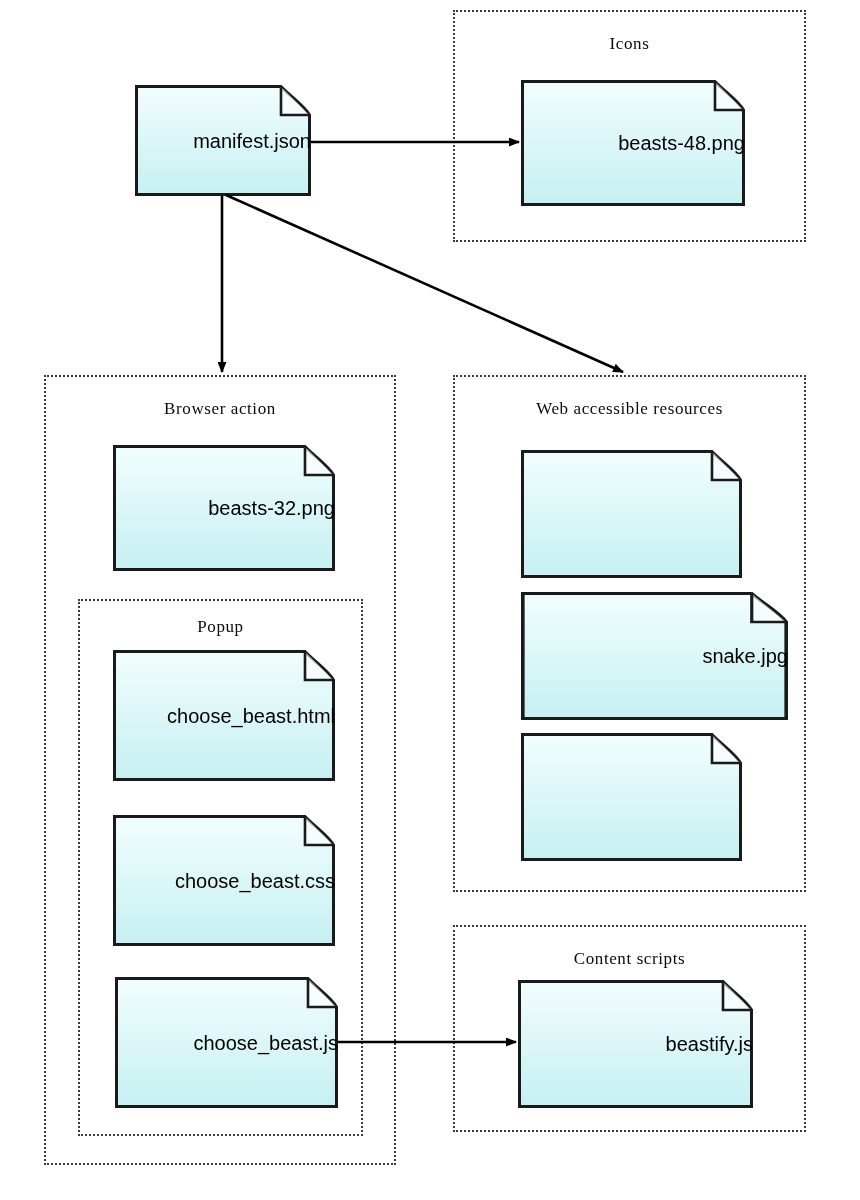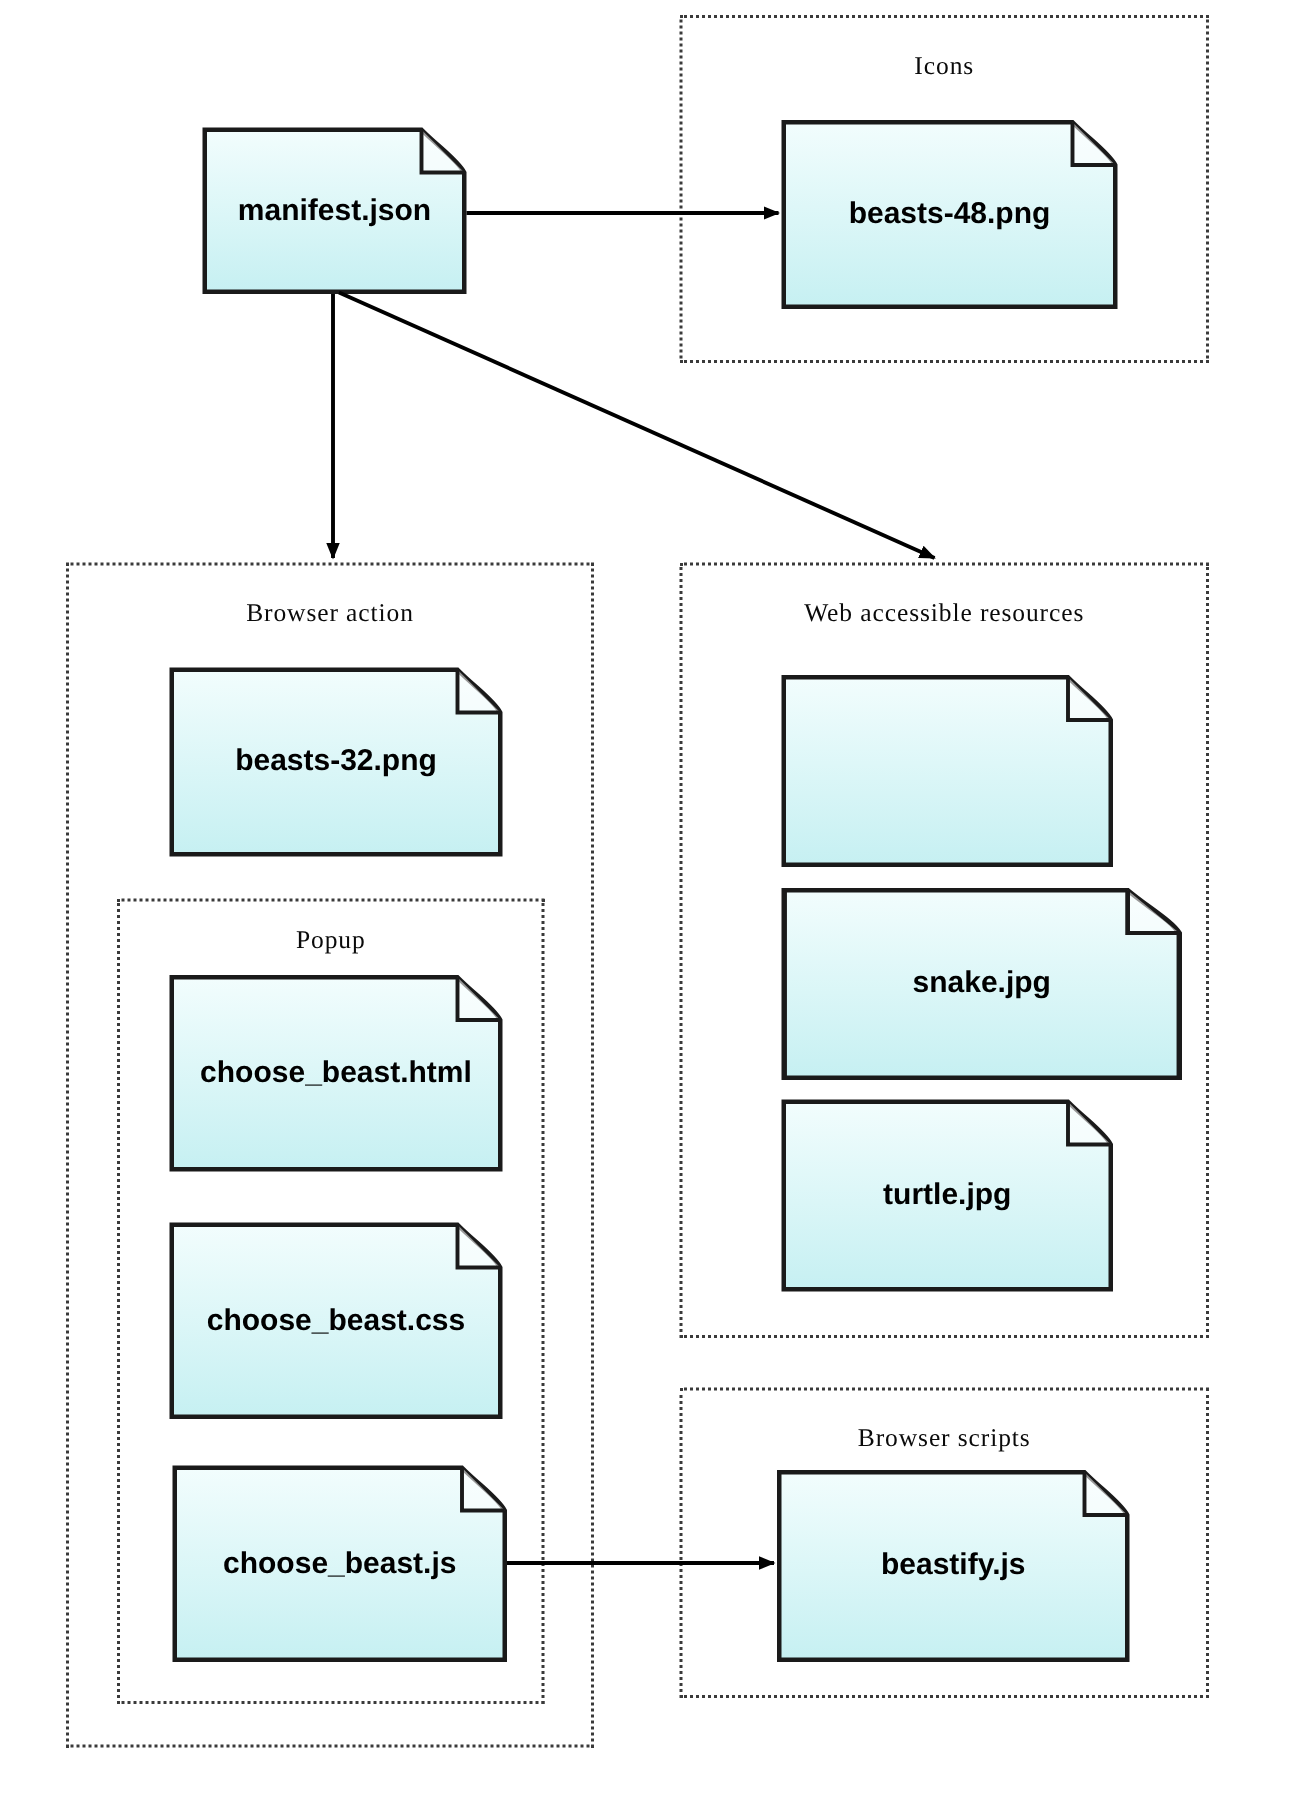--- a/index.html
+++ b/index.html
@@ -45,24 +45,24 @@
     width: 100%;
     height: 100%;
     overflow: visible;
   }
   .filenode .flabel {
     position: absolute;
     left: 0;
     right: 0;
     top: 50%;
     transform: translateY(-50%);
-    text-align: center;
+    text-align: right;
     font-family: "Liberation Sans", sans-serif;
     font-size: 20px;
-    font-weight: 700;
+    font-weight: 400;
     color: #000000;
     white-space: nowrap;
     pointer-events: none;
   }
   
   #arrows {
     position: absolute;
     left: 0;
     top: 0;
     width: 860px;
@@ -82,21 +82,21 @@
       <div class="group" style="left: 44px; top: 375px; width: 352px; height: 790px; border-color: rgb(58, 58, 58);">
         <div class="group-label" style="top: 22px;">Browser action</div>
       </div>
       <div class="group" style="left: 78px; top: 599px; width: 285px; height: 537px; border-color: rgb(58, 58, 58);">
         <div class="group-label" style="top: 16px;">Popup</div>
       </div>
       <div class="group" style="left: 453px; top: 375px; width: 353px; height: 517px; border-color: rgb(58, 58, 58);">
         <div class="group-label" style="top: 22px;">Web accessible resources</div>
       </div>
       <div class="group" style="left: 453px; top: 925px; width: 353px; height: 207px; border-color: rgb(58, 58, 58);">
-        <div class="group-label" style="top: 22px;">Browser scripts</div>
+        <div class="group-label" style="top: 22px;">Content scripts</div>
       </div>
     </div>
 
   <div id="nodes-layer">
       <div class="filenode" style="left: 135px; top: 85px; width: 176px; height: 111px;">
         <svg viewBox="0 0 176 111" preserveAspectRatio="none">
           <defs>
             <linearGradient id="grad-manifest" x1="0" y1="0" x2="0" y2="1">
               <stop offset="0%" stop-color="#f2fdfd"></stop>
               <stop offset="100%" stop-color="#c6f0f2"></stop>
@@ -201,21 +201,20 @@
         <svg viewBox="0 0 221 128" preserveAspectRatio="none">
           <defs>
             <linearGradient id="grad-turtle" x1="0" y1="0" x2="0" y2="1">
               <stop offset="0%" stop-color="#f2fdfd"></stop>
               <stop offset="100%" stop-color="#c6f0f2"></stop>
             </linearGradient>
           </defs>
           <path d="M1.5,1.5 L191,1.5 C203,13.5 215,21.599999999999998 219.5,30 L219.5,126.5 L1.5,126.5 Z" fill="url(#grad-turtle)" stroke="#1a1a1a" stroke-width="3" stroke-linejoin="miter"></path>
           <path d="M191,1.5 L191,30 L219.5,30" fill="#ffffff" fill-opacity="0.55" stroke="#1a1a1a" stroke-width="2.6" stroke-linejoin="miter"></path>
         </svg>
-        <div class="flabel">turtle.jpg</div>
       </div>
       <div class="filenode" style="left: 518px; top: 980px; width: 235px; height: 128px;">
         <svg viewBox="0 0 235 128" preserveAspectRatio="none">
           <defs>
             <linearGradient id="grad-beastify" x1="0" y1="0" x2="0" y2="1">
               <stop offset="0%" stop-color="#f2fdfd"></stop>
               <stop offset="100%" stop-color="#c6f0f2"></stop>
             </linearGradient>
           </defs>
           <path d="M1.5,1.5 L205,1.5 C217,13.5 229,21.599999999999998 233.5,30 L233.5,126.5 L1.5,126.5 Z" fill="url(#grad-beastify)" stroke="#1a1a1a" stroke-width="3" stroke-linejoin="miter"></path>

